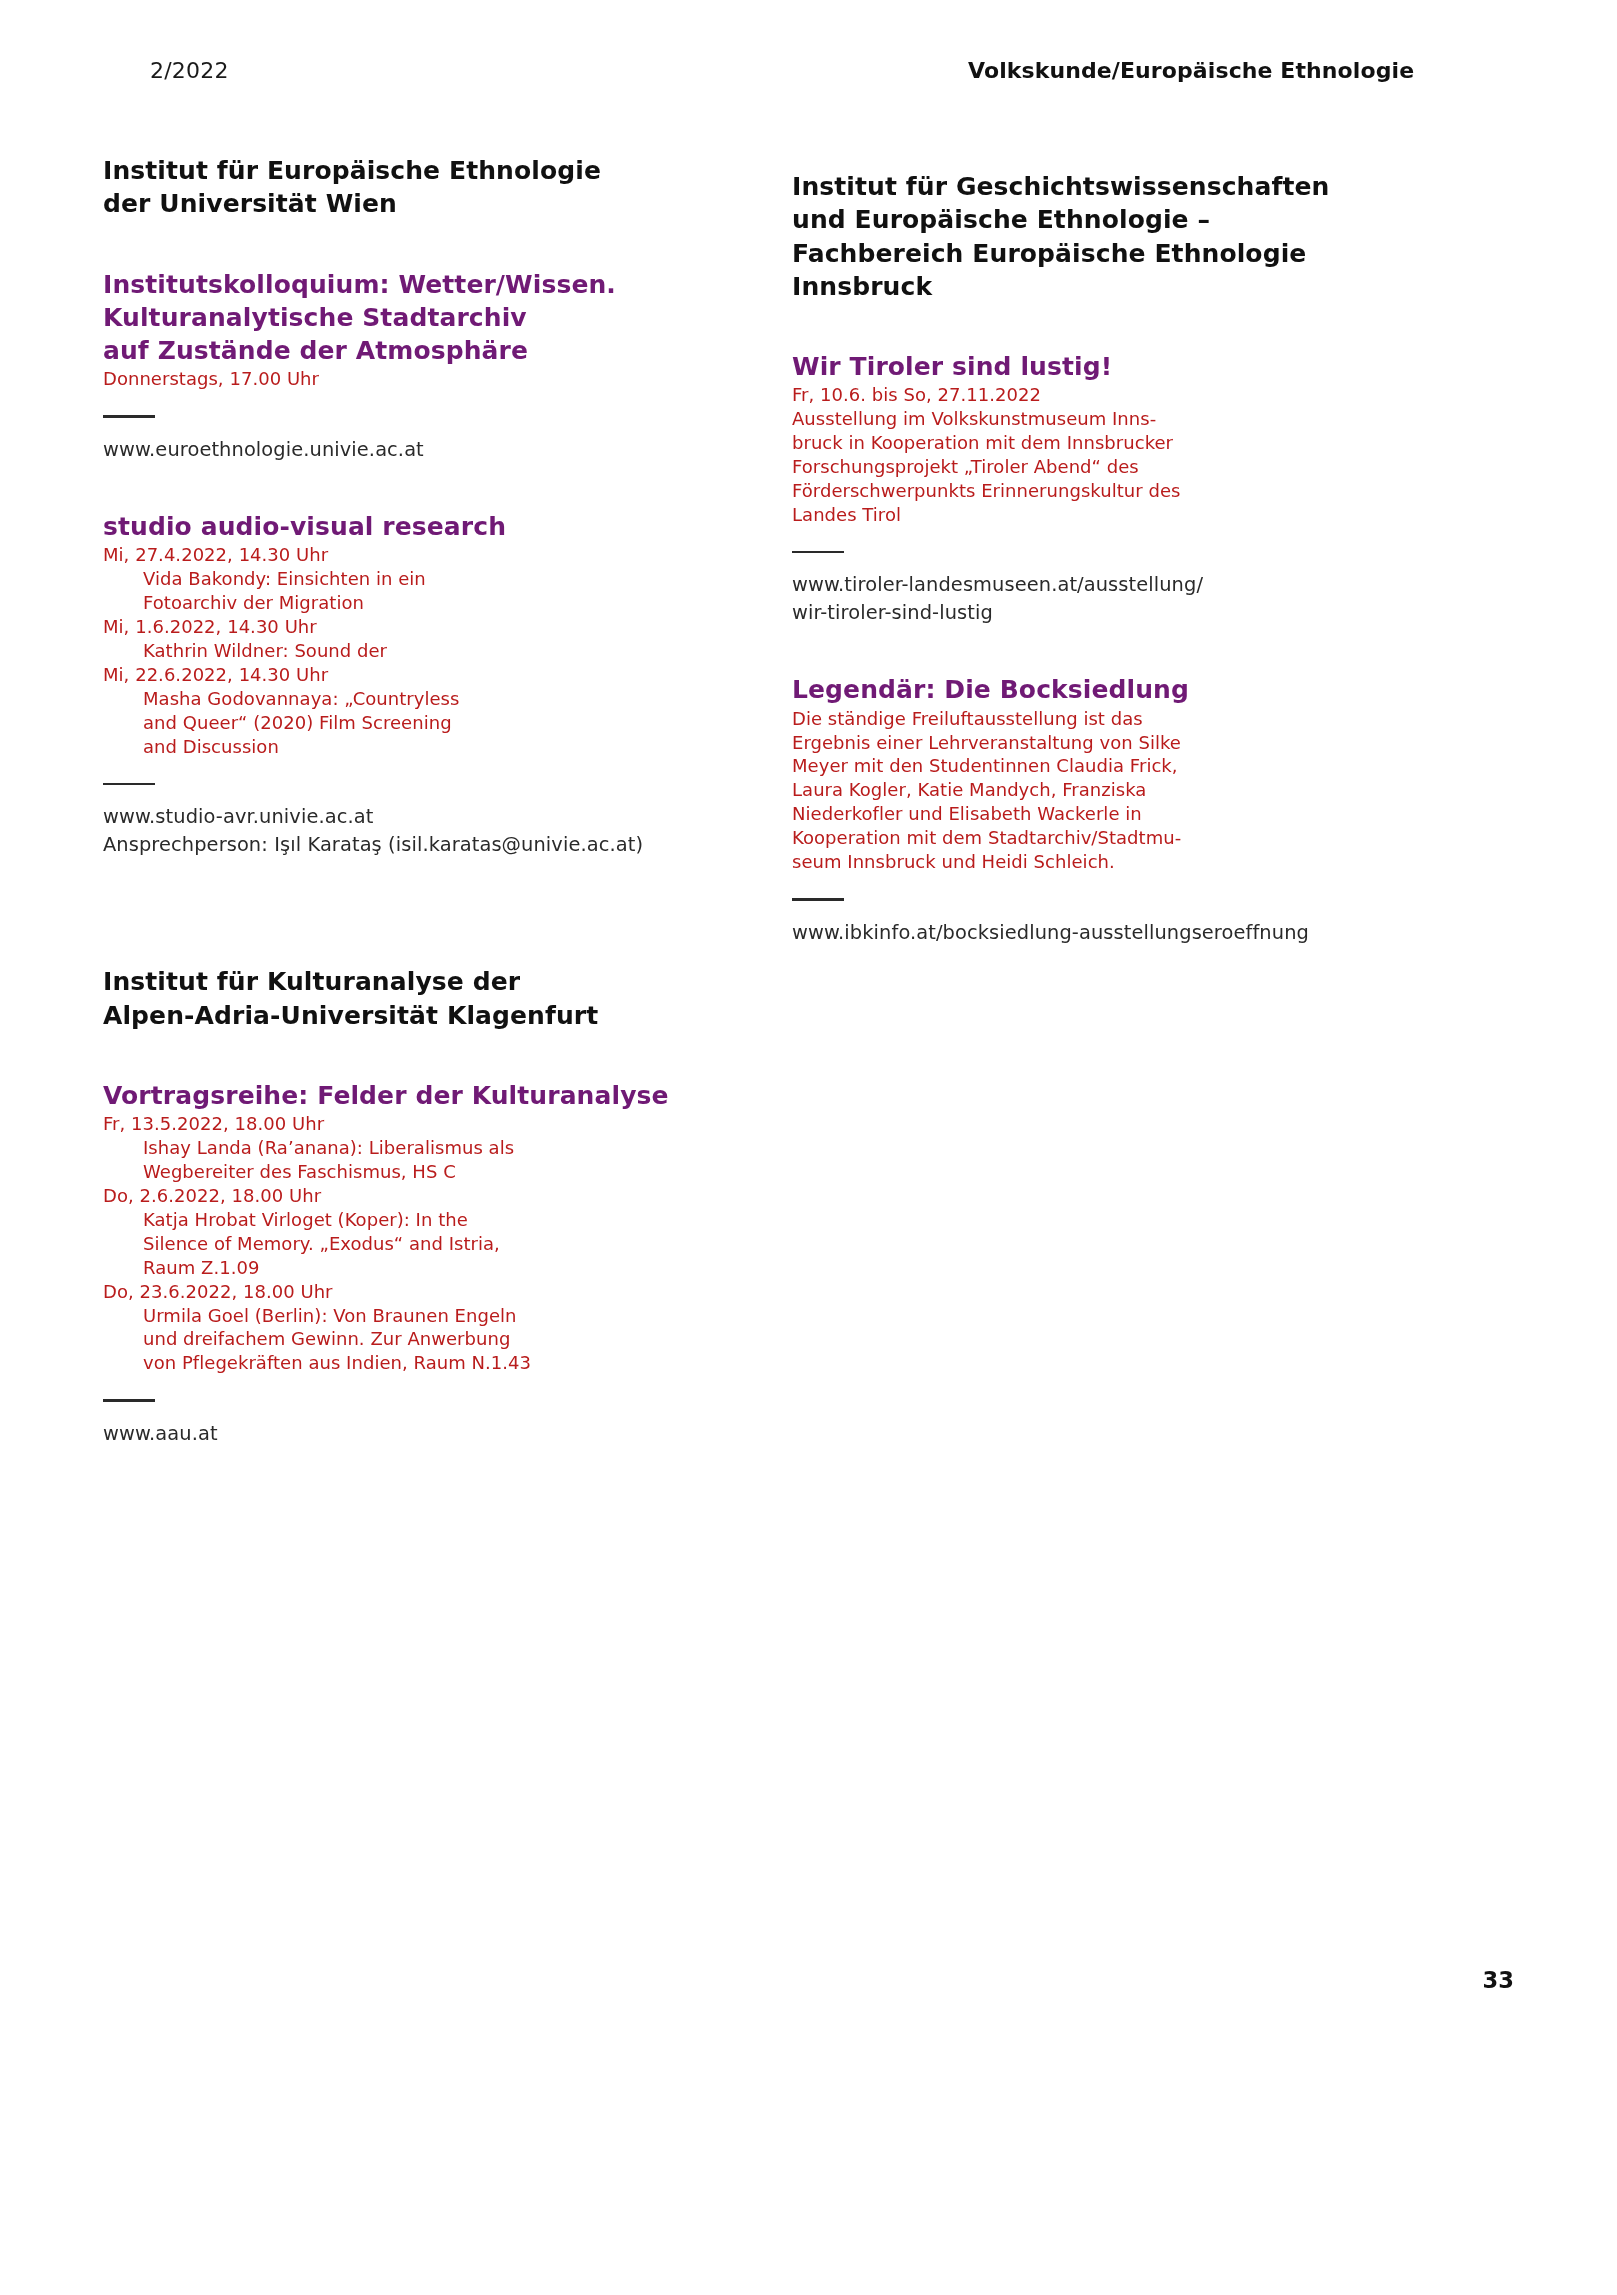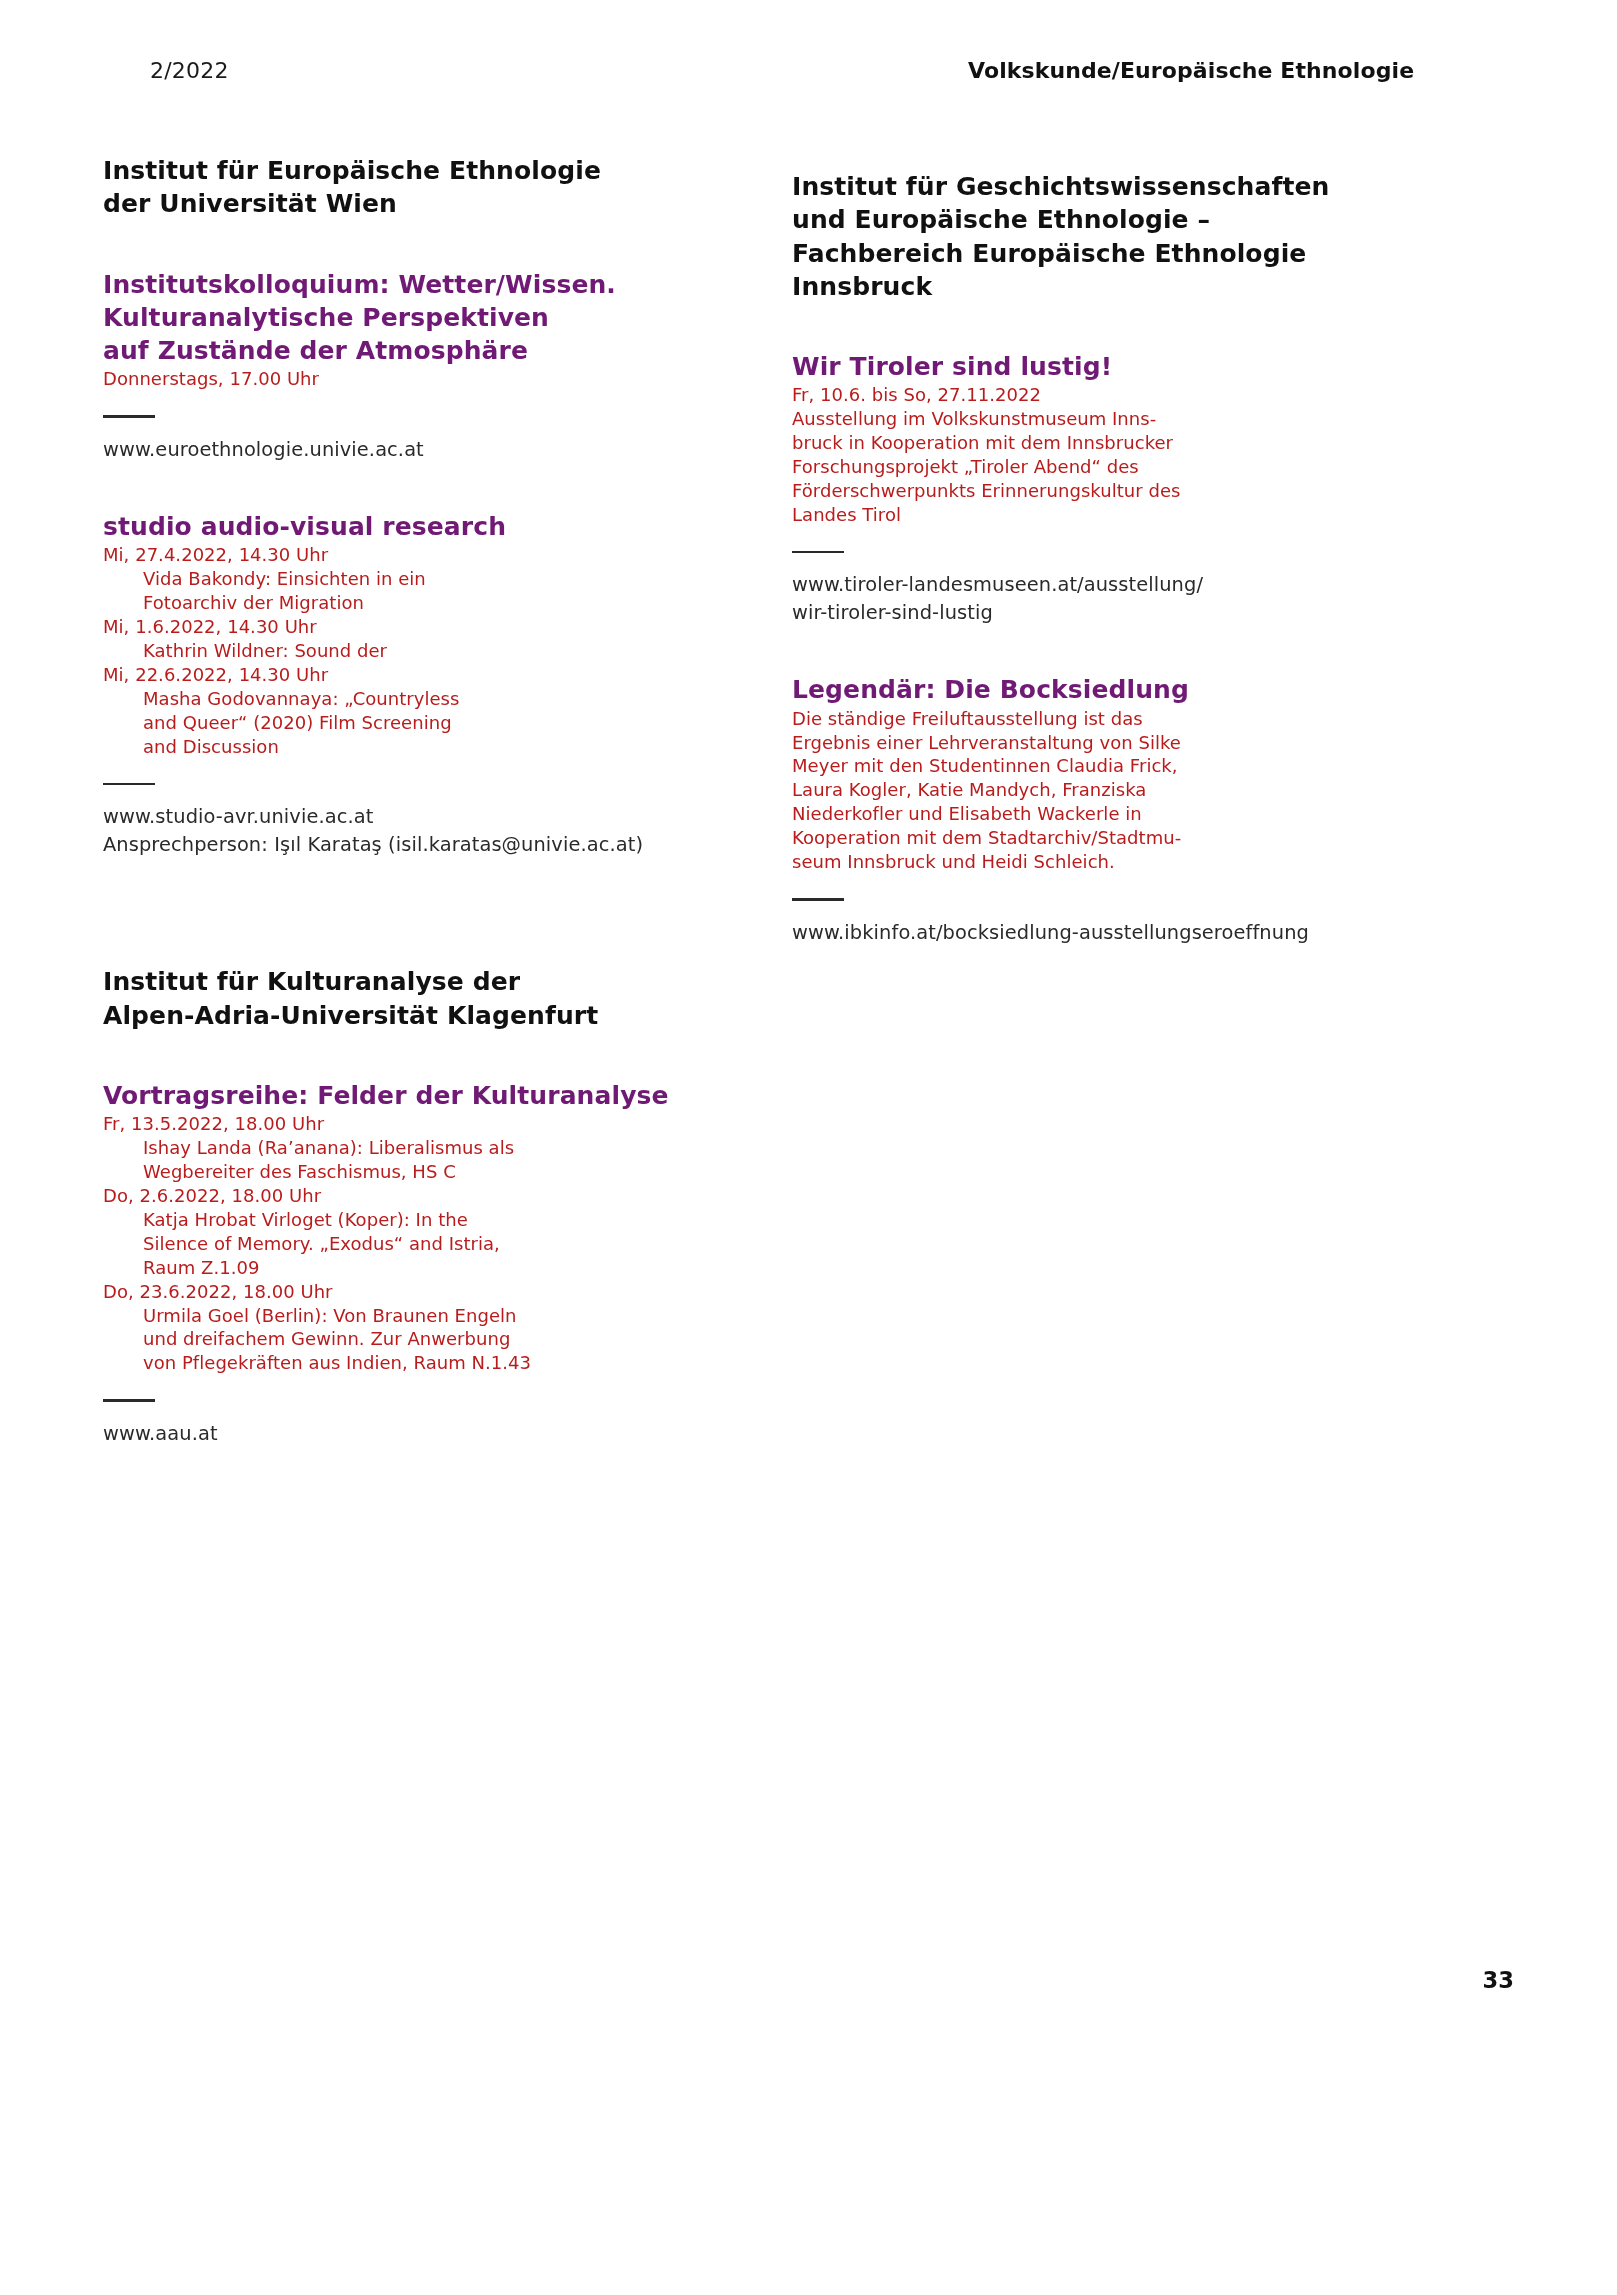--- a/index.html
+++ b/index.html
@@ -134,21 +134,21 @@
 
       <div class="block">
         <h2 class="inst">Institut für Europäische Ethnologie</h2>
         <h2 class="inst">der Universität Wien</h2>
       </div>
 
       <div class="gap-md"></div>
 
       <div class="block">
         <h3 class="evt">Institutskolloquium: Wetter/Wissen.</h3>
-        <h3 class="evt">Kulturanalytische Perspektiven</h3>
+        <h3 class="evt">Kulturanalytische Stadtarchiv</h3>
         <h3 class="evt">auf Zustände der Atmosphäre</h3>
         <p class="body">Donnerstags, 17.00 Uhr</p>
         <div class="rule"></div>
         <p class="note">www.euroethnologie.univie.ac.at</p>
       </div>
 
       <div class="gap-md"></div>
 
       <div class="block">
         <h3 class="evt">studio audio-visual research</h3>

